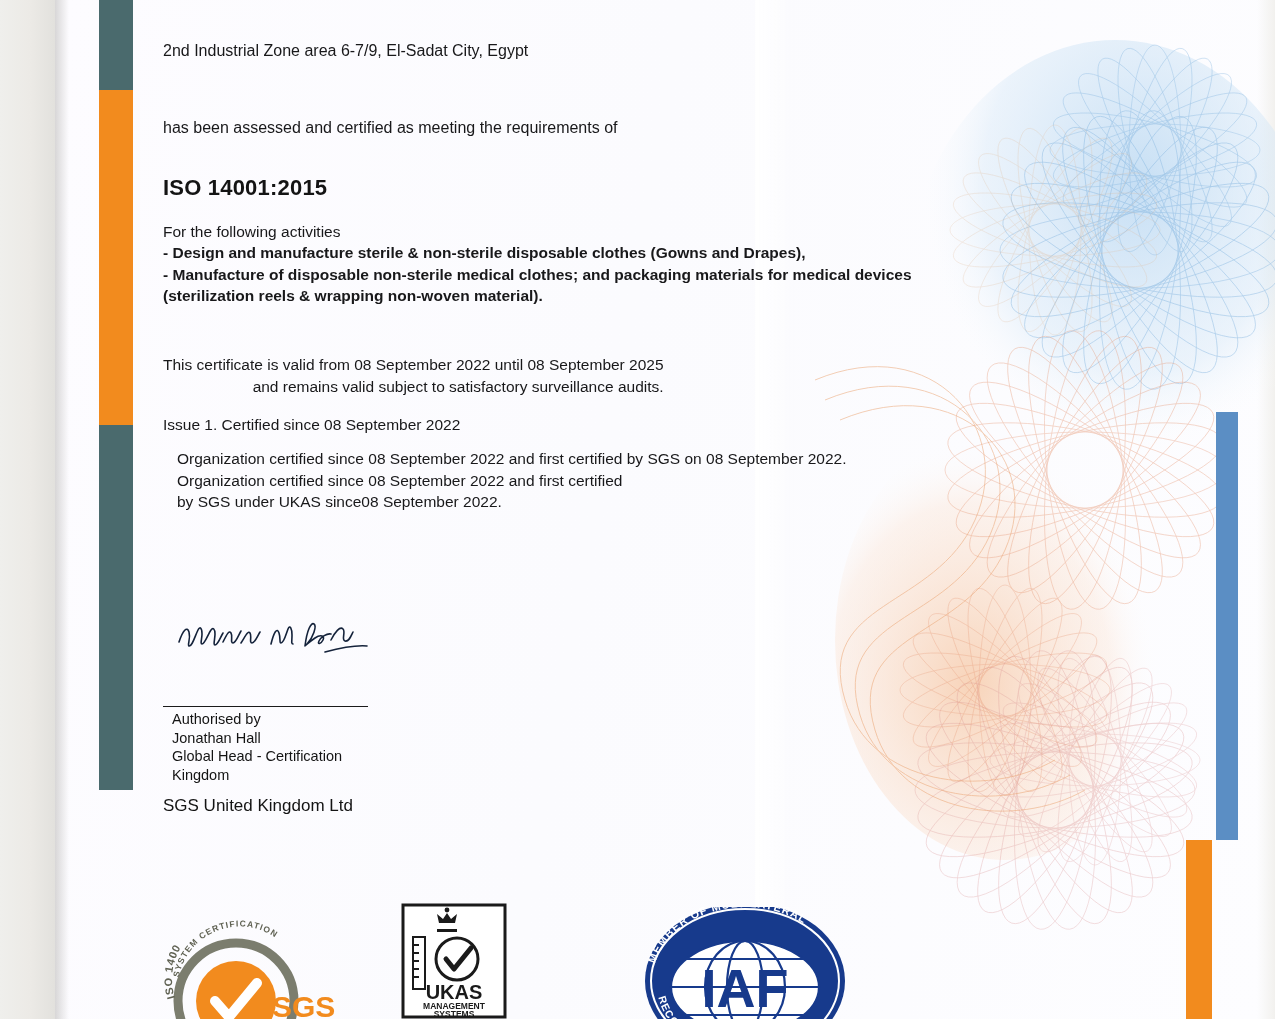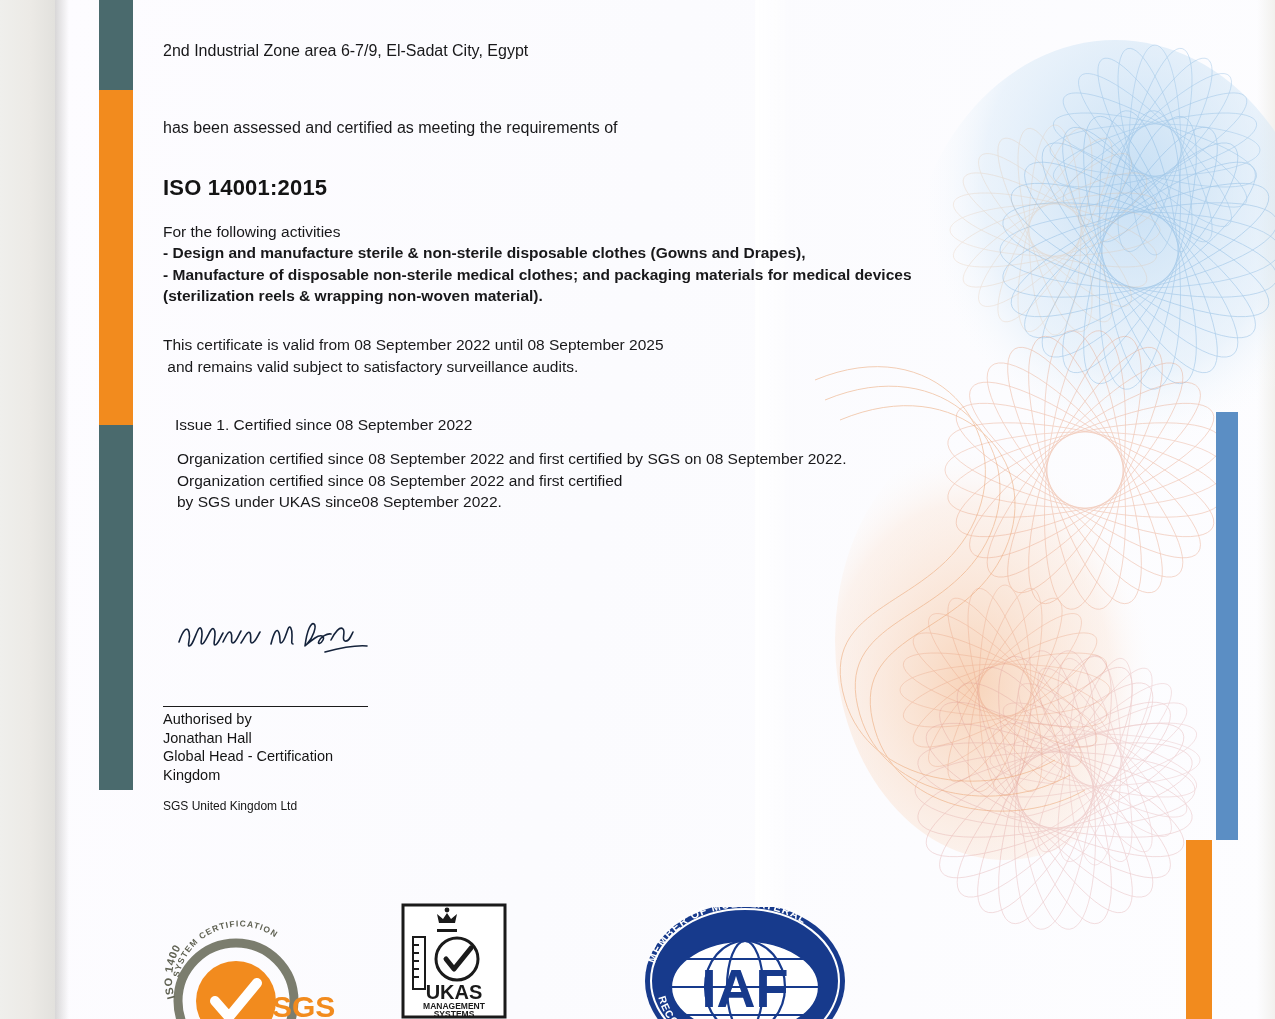--- a/index.html
+++ b/index.html
@@ -149,29 +149,30 @@
   .activities-list {
     position: absolute;
     top: 242px;
     left: 0;
     font-size: 15.5px;
     line-height: 21.5px;
     font-weight: bold;
   }
   .validity {
     position: absolute;
-    top: 334px;
+    top: 354px;
     left: 0;
     font-size: 15.5px;
     line-height: 22px;
+    text-align: right;
   }
   .issue {
     position: absolute;
     top: 414px;
-    left: 12px;
+    left: 0;
     font-size: 15.5px;
   }
   .history {
     position: absolute;
     top: 448px;
     left: 0;
     font-size: 15.5px;
     line-height: 21.5px;
     margin-left: 14px;
   }
@@ -187,30 +188,30 @@
   .sig-rule {
     position: absolute;
     left: 163px;
     top: 706px;
     width: 205px;
     height: 1px;
     background: #1b1b1b;
   }
   .authorised {
     position: absolute;
-    left: 163px;
+    left: 172px;
     top: 710px;
     font-size: 14.5px;
     line-height: 18.5px;
   }
   .sgs-address {
     position: absolute;
     left: 163px;
     top: 797px;
-    font-size: 12px;
+    font-size: 17px;
     line-height: 18.5px;
   }
 
   
   .logos {
     position: absolute;
     left: 150px;
     top: 905px;
     width: 760px;
     height: 114px;

